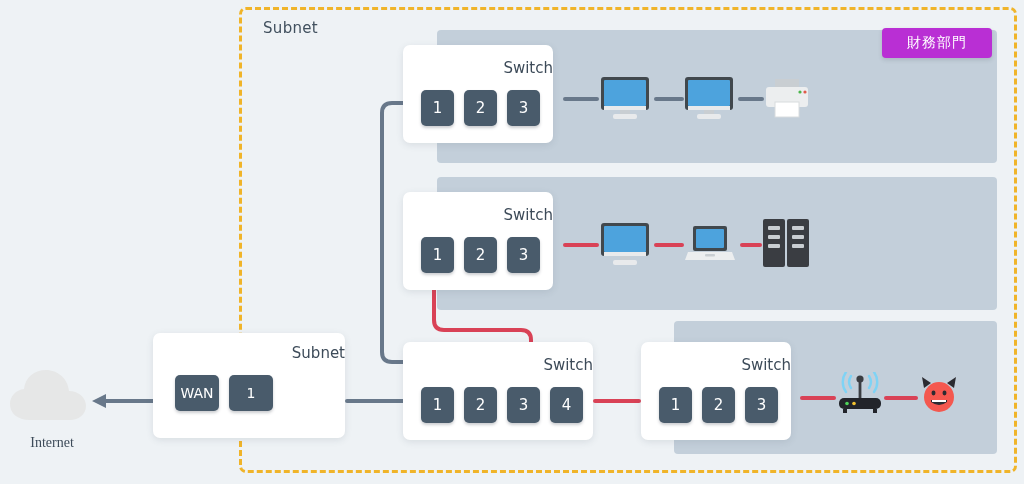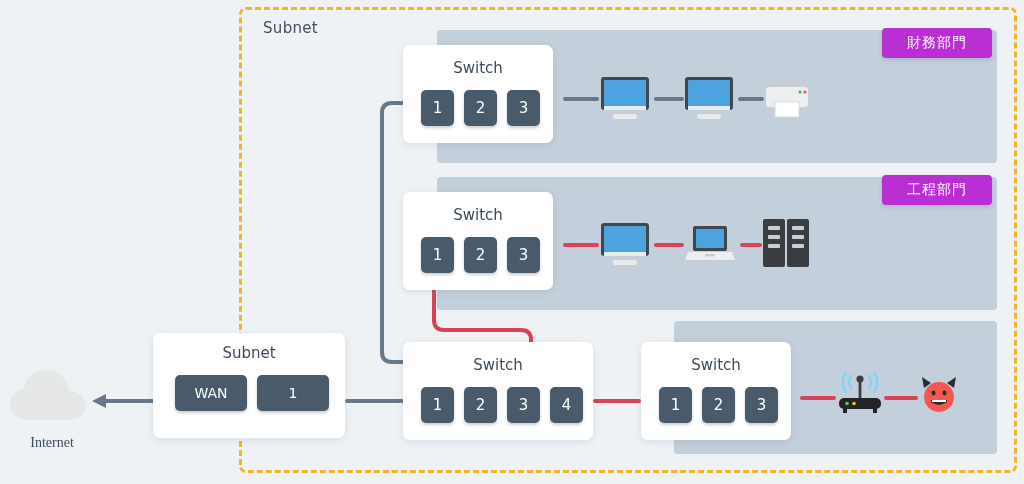--- a/index.html
+++ b/index.html
@@ -47,33 +47,33 @@
   #badge-eng{left:882px;top:175px;}
   #badge-lobby{left:882px;top:320px;}
 
   
   .card{
     position:absolute;background:#ffffff;border-radius:7px;
     box-shadow:0 2px 7px rgba(70,85,100,.13);
   }
   .card-title{
     position:absolute;left:0;right:0;
-    text-align:center;font-size:15px;color:#3d4b59;
+    text-align:right;font-size:15px;color:#3d4b59;
   }
   .ports{position:absolute;display:flex;}
   .port{
     width:33px;height:36px;
     background:#495b6b;
     border-radius:5px;
     color:#ffffff;font-size:15px;
     display:flex;align-items:center;justify-content:center;
     box-shadow:0 2px 3px rgba(50,60,72,.25);
   }
   .port + .port{margin-left:10px;}
-  .port.wide{width:72px;font-size:14px;}
+  .port.wide{width:44px;font-size:14px;}
 
   
   #card-router{left:153px;top:333px;width:192px;height:105px;}
   #card-router .card-title{top:11px;}
   #card-router .ports{left:22px;top:42px;}
   
   #card-sw-finance{left:403px;top:45px;width:150px;height:98px;}
   #card-sw-finance .card-title{top:14px;}
   #card-sw-finance .ports{left:18px;top:45px;}
 
@@ -260,15 +260,14 @@
     <path d="M4 3 L6 14 L13 9 Z" fill="#2b2b31"></path>
     <path d="M38 3 L36 14 L29 9 Z" fill="#2b2b31"></path>
     <circle cx="21" cy="23" r="15" fill="#f4584f"></circle>
     <ellipse cx="15.5" cy="19" rx="2" ry="2.4" fill="#2b2b31"></ellipse>
     <ellipse cx="26.5" cy="19" rx="2" ry="2.4" fill="#2b2b31"></ellipse>
     <path d="M13 26 L29 26 L29 28 Q21 34 13 28 Z" fill="#2b2b31"></path>
     <path d="M14 26 L28 26 L28 28 L14 28 Z" fill="#ffffff"></path>
   </svg>
 
   <div class="dept-badge" id="badge-finance">財務部門</div>
-  <div class="dept-badge" id="badge-eng">工程部門</div>
 
 </div>
 
 </body></html>

